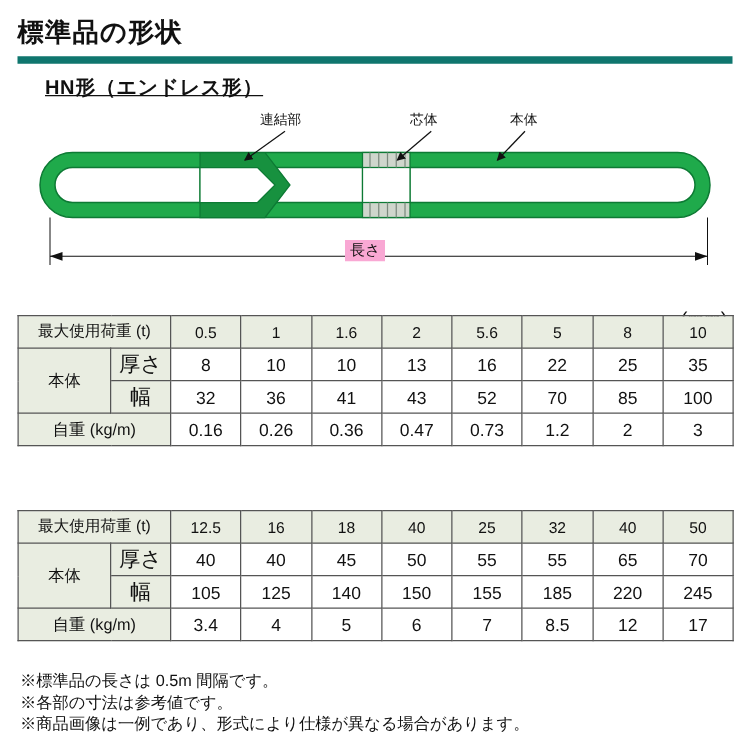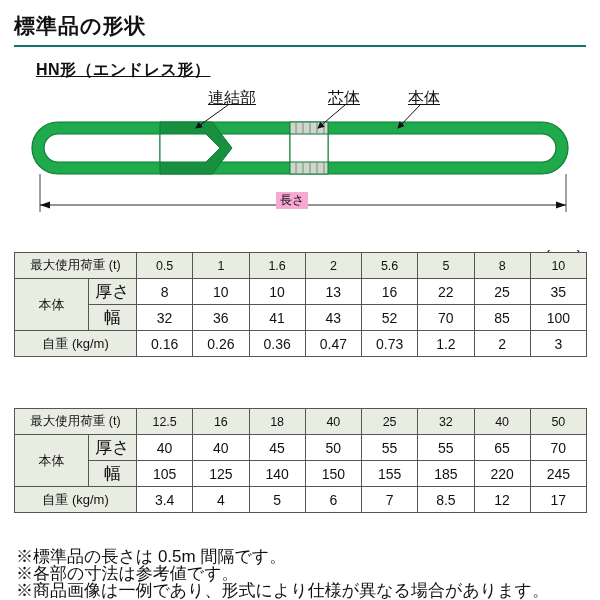--- a/index.html
+++ b/index.html
@@ -11,31 +11,31 @@
     color:#111;
     overflow:hidden;
   }
   .page { position:relative; width:600px; height:600px; }
 
   
   .header {
     position:absolute; left:14px; top:12px; width:572px;
     font-size:21px; font-weight:bold; letter-spacing:1px;
     padding-bottom:5px;
-    border-bottom:2px solid #0f766e;
+    border-bottom:6px solid #0f766e;
     color:#111;
   }
   .subtitle {
     position:absolute; left:36px; top:60px;
     font-size:16px; font-weight:bold; letter-spacing:0.5px;text-decoration:underline;
   }
 
   
   .diagram { position:absolute; left:0px; top:88px; width:600px; height:150px; }
-  .callout-label { position:absolute; font-size:16px; color:#111; white-space:nowrap;text-decoration:underline; }
+  .callout-label { position:absolute; font-size:11px; color:#111; white-space:nowrap; }
   .lbl-joint { left:208px; top:0px; }
   .lbl-core  { left:328px; top:0px; }
   .lbl-body  { left:408px; top:0px; }
 
   .len-label { position:absolute; left:276px; top:104px; font-size:12px; background:#f9a8d4; padding:0 4px; }
 
   .unit { position:absolute; right:18px; top:248px; font-size:16px; }
 
   
   table {
@@ -52,21 +52,21 @@
     font-weight:normal;
     background:#ffffff;
   }
   .hdrcell { background:#e9ede1 !important; font-size:12.5px; font-weight:normal; }
   .rowlabel { background:#e9ede1 !important; font-size:13px; }
   .rowlabel-sub { background:#e9ede1 !important; font-size:17px; }
 
   #table1 { left:14px; top:252px; width:572px; }
   #table2 { left:14px; top:408px; width:572px; }
 
-  .notes { position:absolute; left:16px; top:536px; font-size:17px; line-height:17px; color:#111;margin-top:12px; }
+  .notes { position:absolute; left:16px; top:536px; font-size:13px; line-height:17px; color:#111; }
   .notes div { white-space:nowrap; }
 </style>
 </head>
 <body>
 
 <div class="page">
 
   <div class="header">標準品の形状</div>
   <div class="subtitle">HN形（エンドレス形）</div>
 

